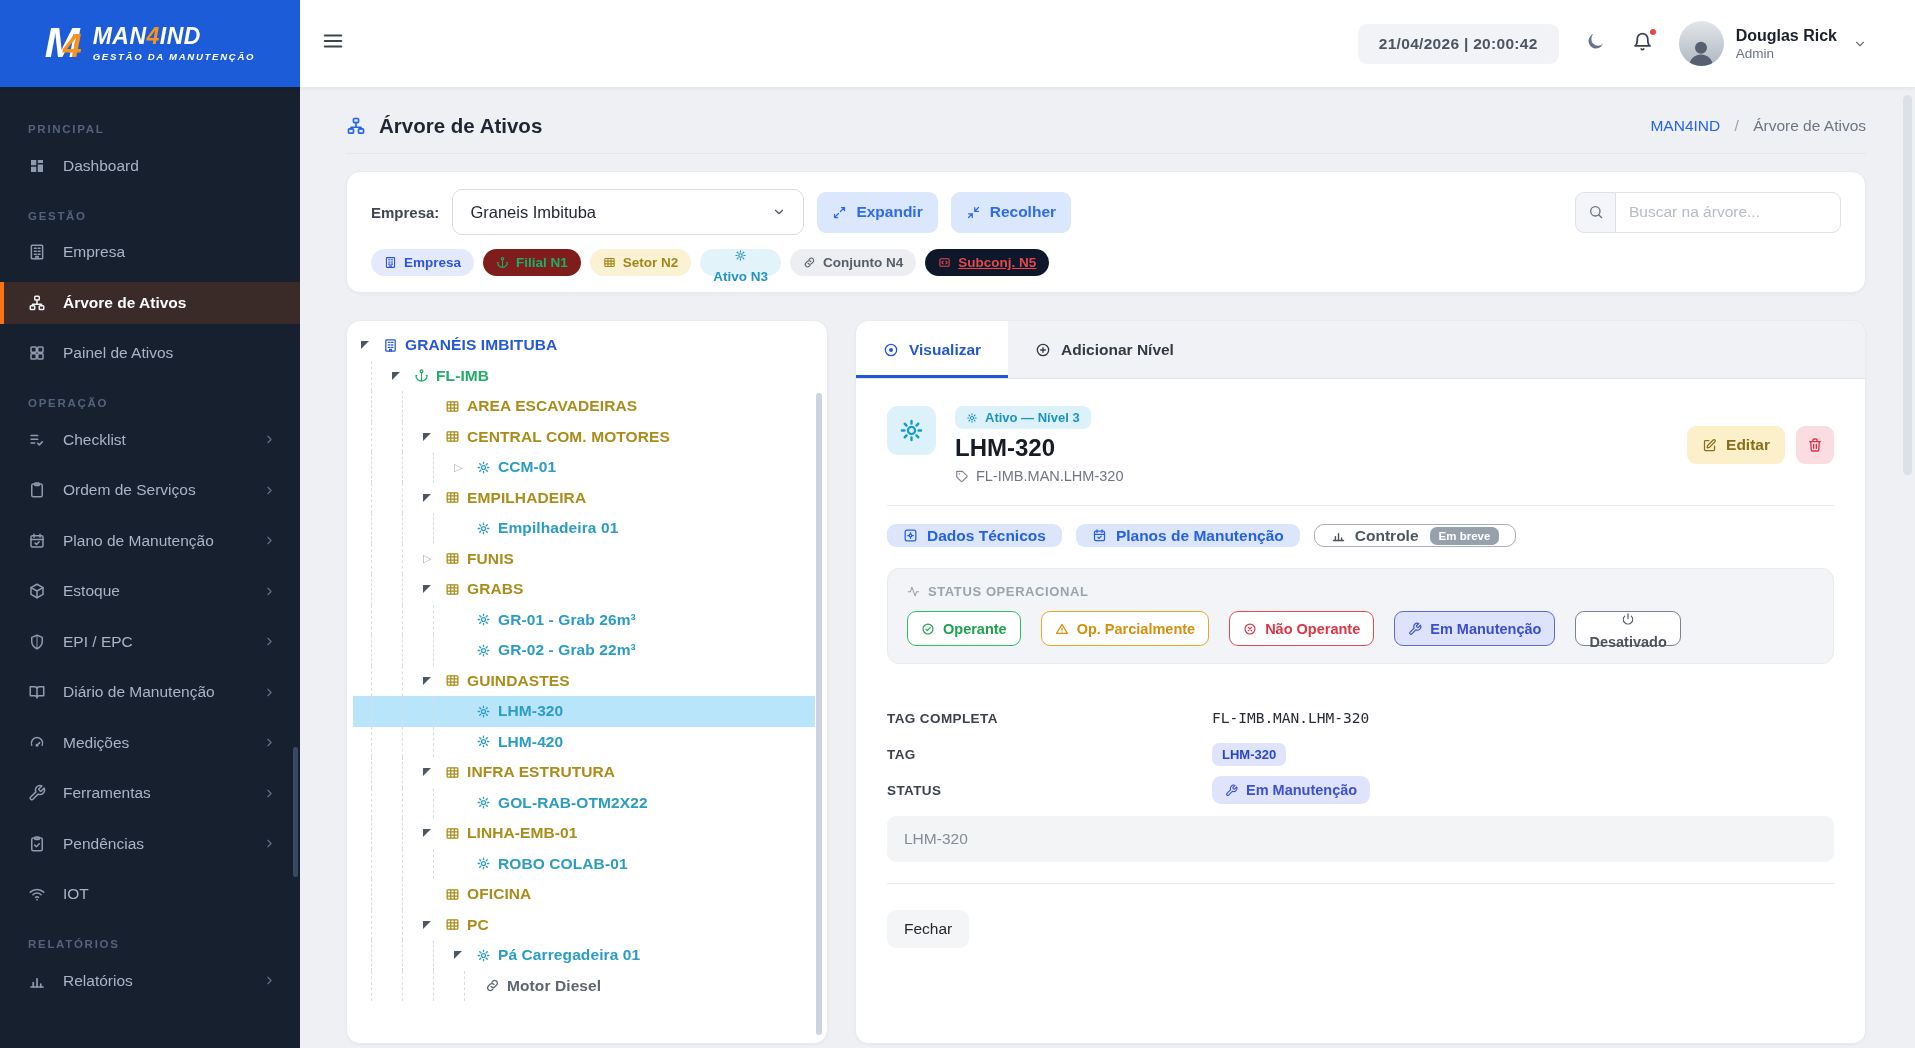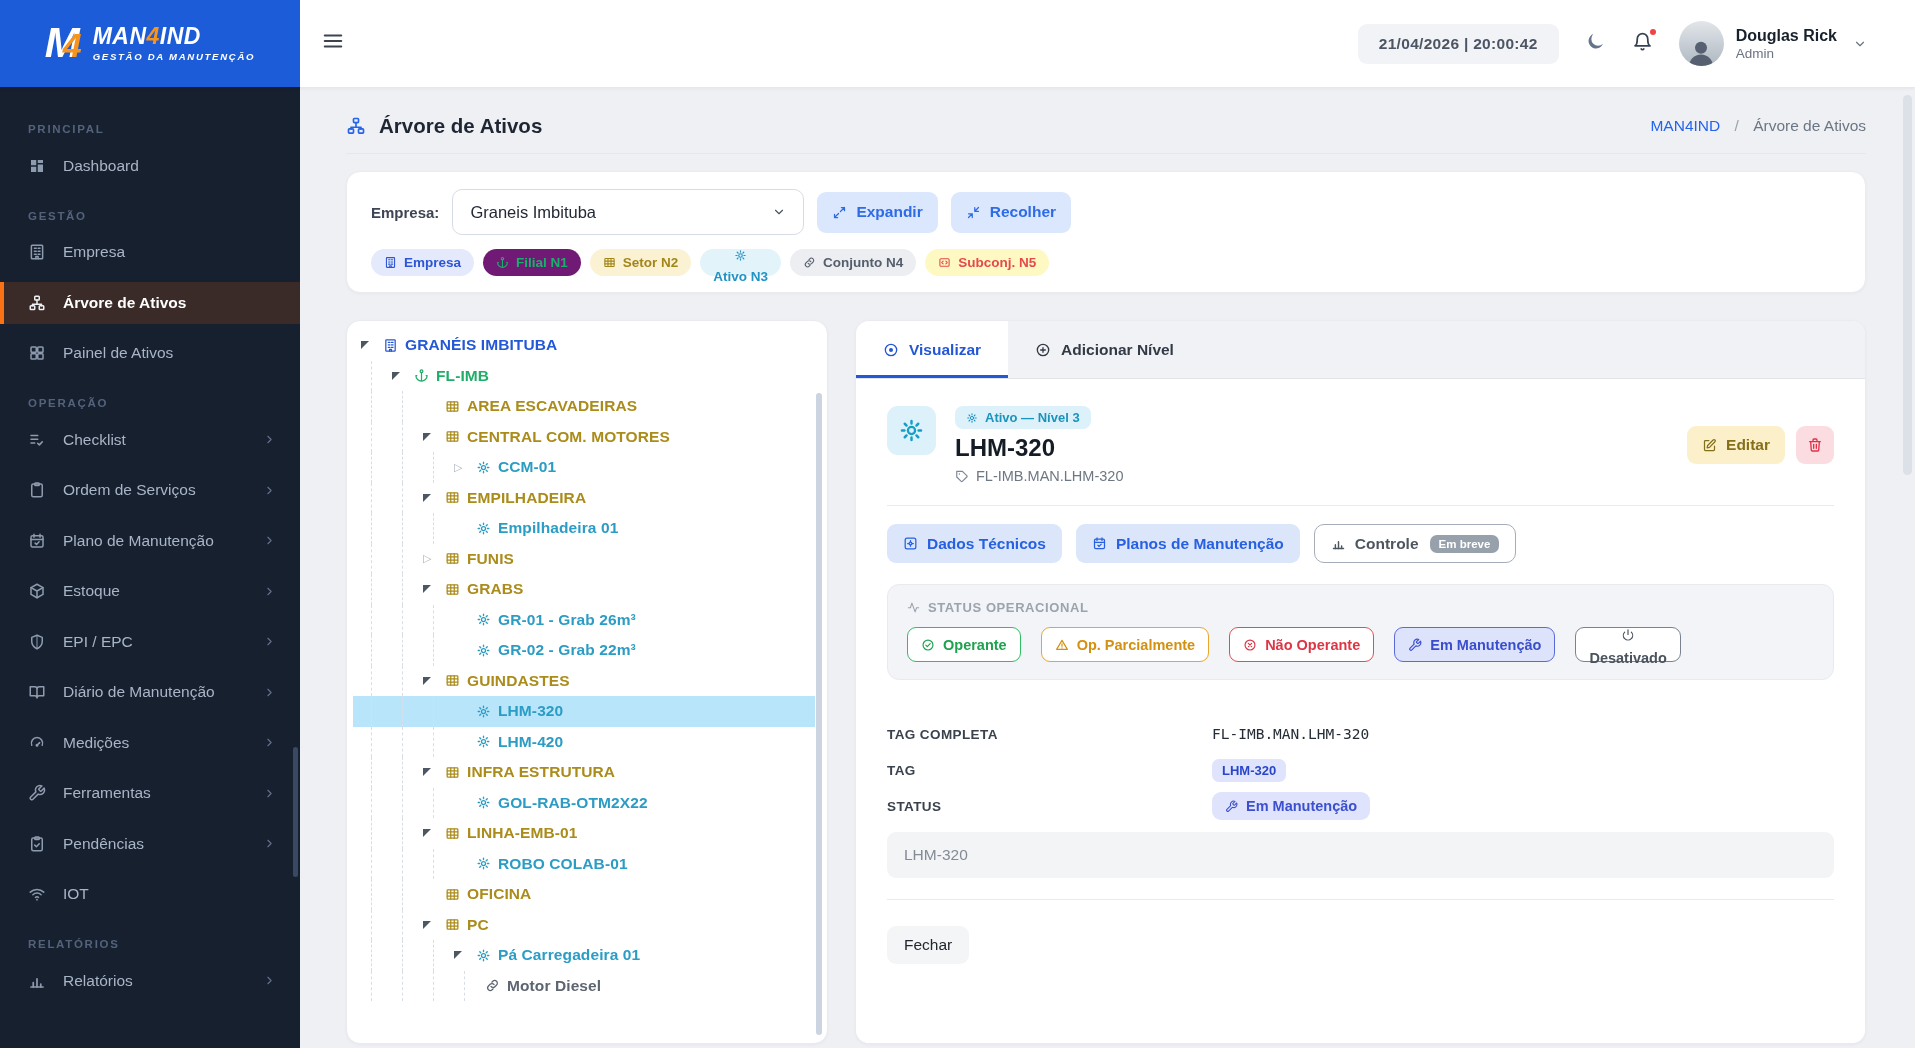--- a/index.html
+++ b/index.html
@@ -67,25 +67,25 @@
   .tb-btn{height:41px;background:#dbe7fc;color:#2e6be6;border:0;border-radius:9px;font-size:15.5px;font-weight:600;display:flex;align-items:center;gap:9px;padding:0 15px;margin-left:13px;cursor:pointer;}
   .tb-btn .ic{font-size:15px;}
   .search-group{margin-left:auto;display:flex;height:41px;width:266px;}
   .search-ic{width:40px;background:#f3f5f8;border:1px solid #dde2e9;border-right:0;border-radius:9px 0 0 9px;display:flex;align-items:center;justify-content:center;color:#6b7480;font-size:16px;}
   .search-group input{flex:1;min-width:0;border:1px solid #dde2e9;border-radius:0 9px 9px 0;padding:0 13px;font-size:15.5px;color:#333;outline:none;font-family:inherit;}
   .search-group input::placeholder{color:#b3bcc7;}
   .legend{display:flex;gap:9px;padding:14px 24px 16px;}
   .pill{height:27px;border-radius:14px;display:inline-flex;align-items:center;gap:7px;padding:0 13px;font-size:13.5px;font-weight:700;}
   .pill .ic{font-size:13px;}
   .pill-empresa{background:#e4eafb;color:#2d55d6;}
-  .pill-filial{background:#701a75;color:#17b26a;}
+  .pill-filial{background:#7f1d1d;color:#17b26a;}
   .pill-setor{background:#faf2d3;color:#a3861a;}
   .pill-ativo{background:#e2f3fa;color:#2193c6;flex-direction:column;}
   .pill-conjunto{background:#eceef2;color:#555e6b;}
-  .pill-subconj{background:#fef9c3;color:#e5484d;}
+  .pill-subconj{background:#0f172a;color:#e5484d;text-decoration:underline;}
 
   .content-row{flex:1;margin-top:27px;display:flex;gap:27px;min-height:0;padding-bottom:4px;}
 
   
   .tree-card{width:482px;border-radius:14px;position:relative;overflow:hidden;display:flex;flex-direction:column;flex-shrink:0;}
   .tree-head{height:64px;display:flex;align-items:center;gap:12px;padding:0 19px;border-bottom:1px solid #ebedf1;flex-shrink:0;}
   .tree-head .h-ic{font-size:17px;color:#2563eb;}
   .tree-title{font-size:16.5px;font-weight:700;color:#222938;flex:1;}
   .refresh-btn{width:34px;height:34px;background:#e9edf3;border:0;border-radius:8px;color:#2563eb;font-size:15px;display:flex;align-items:center;justify-content:center;cursor:pointer;}
   .tree{flex:1;padding:9px 12px 0 6px;overflow:hidden;}
@@ -118,21 +118,21 @@
   .lvl-badge .ic{font-size:12px;}
   .d-title{font-size:24px;font-weight:800;color:#161c26;margin-top:5px;}
   .d-tag{display:flex;align-items:center;gap:7px;color:#6e7784;font-size:14.5px;margin-top:6px;}
   .d-tag .ic{font-size:14px;color:#7e8793;}
   .d-right{display:flex;gap:11px;align-self:center;}
   .edit-btn{background:#fcf0cb;color:#85701a;border:0;border-radius:9px;height:38px;padding:0 15px;font-size:15.5px;font-weight:600;display:flex;align-items:center;gap:9px;cursor:pointer;}
   .edit-btn .ic{font-size:15px;}
   .del-btn{background:#fbdde1;color:#e23049;border:0;border-radius:9px;width:38px;height:38px;display:flex;align-items:center;justify-content:center;font-size:16px;cursor:pointer;}
   .d-div{height:1px;background:#e8eaee;margin-top:21px;}
   .act-row{display:flex;gap:14px;margin-top:18px;}
-  .act-btn{height:39px;border-radius:9px;display:flex;align-items:center;gap:9px;padding:0 16px;font-size:15.5px;font-weight:600;border:0;cursor:pointer;}
+  .act-btn{height:23px;border-radius:9px;display:flex;align-items:center;gap:9px;padding:0 16px;font-size:15.5px;font-weight:600;border:0;cursor:pointer;}
   .act-btn .ic{font-size:15px;}
   .act-blue{background:#dbe6fb;color:#2760e0;}
   .act-outline{background:#fff;border:1px solid #a6adb8;color:#4d565f;border-radius:10px;}
   .badge-soon{background:#97a1ac;color:#fff;font-size:11.5px;font-weight:700;padding:3px 9px;border-radius:7px;margin-left:2px;}
   .status-panel{margin-top:21px;background:#f2f4f7;border:1px solid #e8eaee;border-radius:12px;padding:15px 19px 17px;}
   .sp-head{display:flex;align-items:center;gap:8px;color:#9aa3ae;font-size:13px;font-weight:700;letter-spacing:.6px;}
   .sp-head .ic{font-size:13px;}
   .sp-row{display:flex;gap:20px;margin-top:12px;}
   .st-btn{height:35px;background:#fff;border-radius:9px;display:flex;align-items:center;gap:8px;padding:0 13px;font-size:14.5px;font-weight:600;cursor:pointer;}
   .st-btn .ic{font-size:14px;}
@@ -450,20 +450,31 @@
         <span>Expandir</span>
       </button>
       <button class="tb-btn">
         <span class="ic">
             <svg viewBox="0 0 24 24" fill="none" stroke="currentColor" stroke-width="2" stroke-linecap="round" stroke-linejoin="round">
               <path d="M10 14v6M10 14H4M10 14l-6 6M14 10V4M14 10h6M14 10l6-6"></path>
             </svg>
           </span>
         <span>Recolher</span>
       </button>
+      <div class="search-group">
+        <span class="search-ic">
+            <span class="ic">
+              <svg viewBox="0 0 24 24" fill="none" stroke="currentColor" stroke-width="2" stroke-linecap="round" stroke-linejoin="round">
+                <circle cx="11" cy="11" r="7"></circle>
+                <path d="M20.5 20.5L16 16"></path>
+              </svg>
+            </span>
+          </span>
+        <input type="text" placeholder="Buscar na árvore..." style="">
+      </div>
     </div>
     <div class="legend" id="legend-row">
         <span class="pill pill-empresa">
           <span class="ic">
             <svg viewBox="0 0 24 24" fill="none" stroke="currentColor" stroke-width="2" stroke-linecap="round" stroke-linejoin="round">
               <rect x="4.5" y="3" width="15" height="18" rx="1"></rect>
               <path d="M8.5 7h2.5M13.5 7h2.5M8.5 11h2.5M13.5 11h2.5M8.5 15h2.5M13.5 15h2.5M10.5 21v-3h3v3"></path>
             </svg>
           </span>
           <span>Empresa</span>

